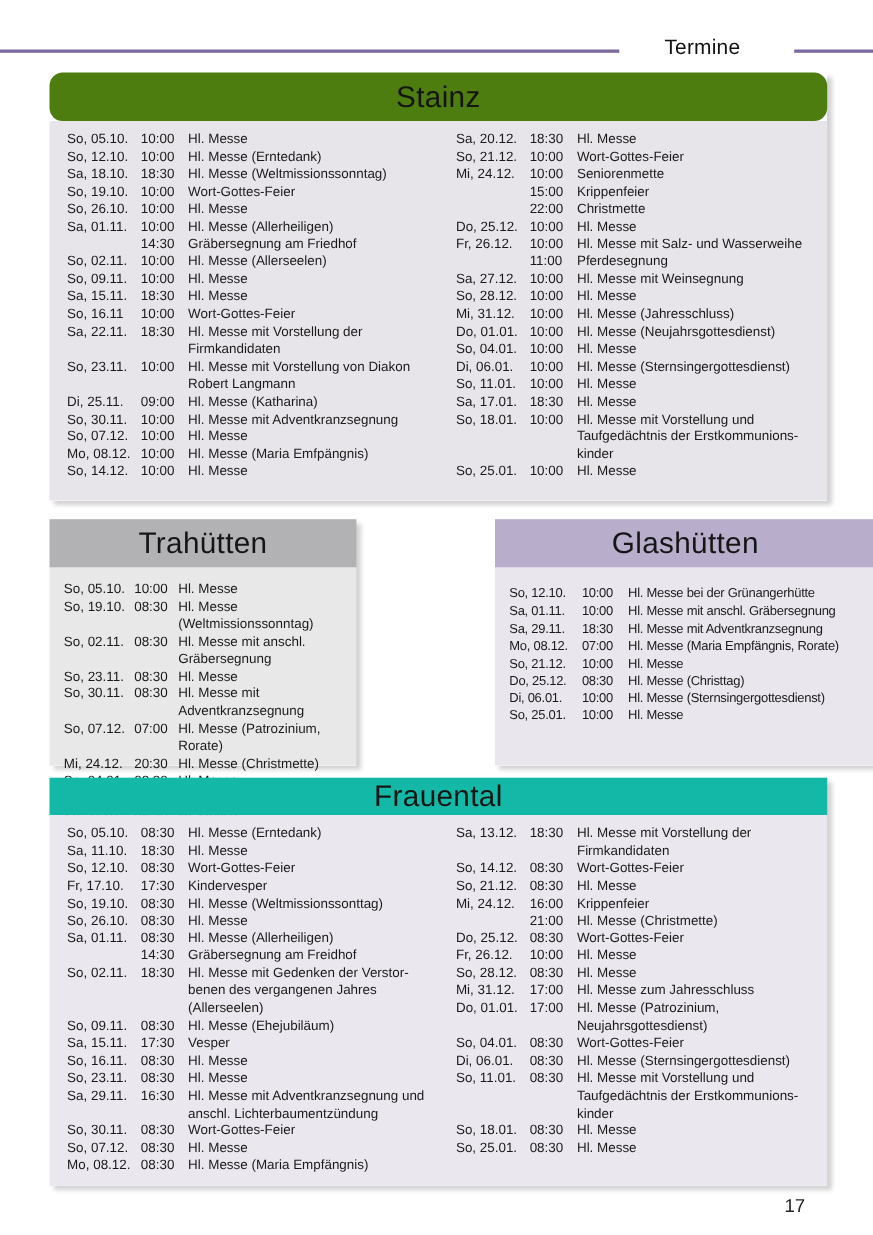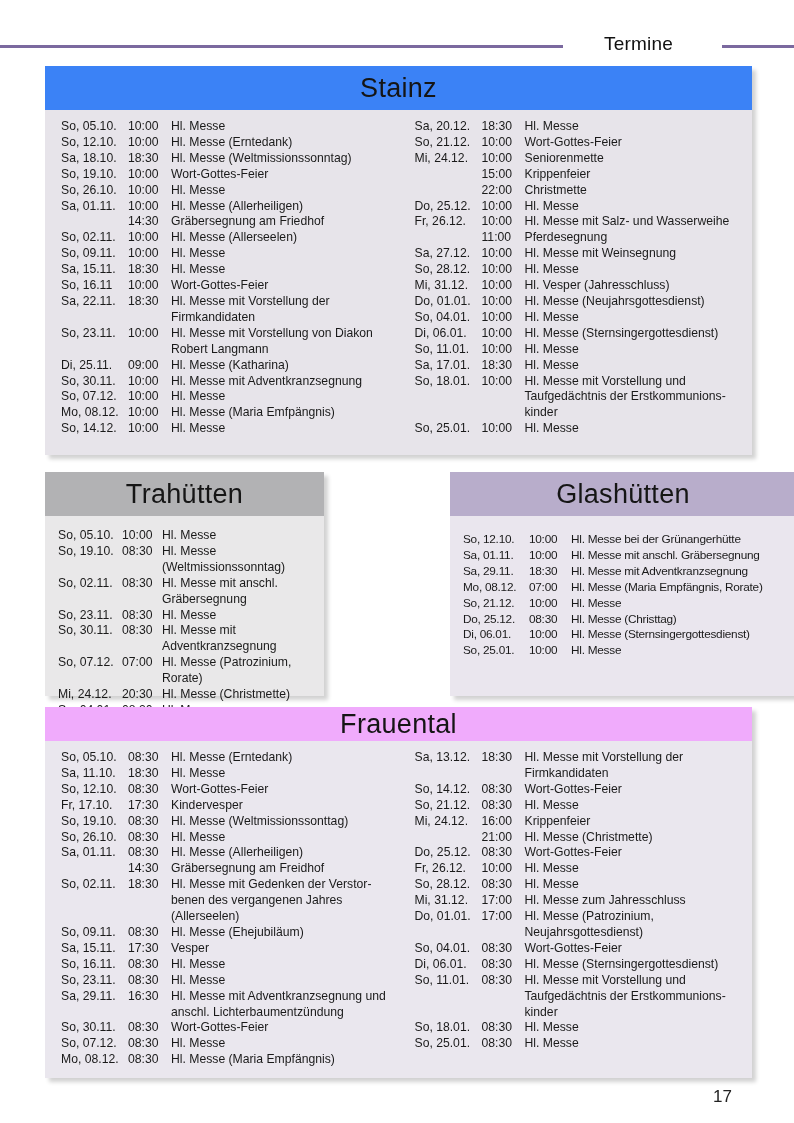--- a/index.html
+++ b/index.html
@@ -27,41 +27,41 @@
     font-size:27px;font-weight:500;color:#151515;letter-spacing:0.3px;
   }
   .box-body{display:flex;}
   .col{flex:1;padding-top:9px;}
   .row{display:flex;font-size:12.2px;line-height:15.9px;}
   .c-date{flex:0 0 67px;}
   .c-time{flex:0 0 43px;}
   .c-desc{flex:1;padding-right:6px;}
   
   #stainz{left:45px;top:66px;width:707px;}
-  #stainz .box-header{height:44px;background:#3b82f6;}
+  #stainz .box-header{height:44px;background:#4d7c0f;border-radius:12px;}
   #stainz .box-body{height:345px;background:#e7e4ea;}
   #stainz .col{padding-left:16px;}
   
   #trahuetten{left:45px;top:472px;width:279px;}
   #trahuetten .box-header{height:44px;background:#b2b2b4;}
   #trahuetten .box-body{height:180px;background:#e9e8e9;}
   #trahuetten .col{padding-left:13px;padding-top:12px;}
   #trahuetten .c-date{flex:0 0 64px;}
   #trahuetten .c-time{flex:0 0 40px;}
   
   #glashuetten{left:428px;top:472px;width:346px;margin-left:22px;}
   #glashuetten .box-header{height:44px;background:#b8adcb;}
   #glashuetten .box-body{height:180px;background:#eae6ee;}
   #glashuetten .col{padding-left:13px;padding-top:16px;}
   #glashuetten .row{letter-spacing:-0.25px;font-size:11.8px;}
   #glashuetten .c-date{flex:0 0 66px;}
   #glashuetten .c-time{flex:0 0 42px;}
   
   #frauental{left:45px;top:707px;width:707px;}
-  #frauental .box-header{height:34px;background:#f0abfc;}
+  #frauental .box-header{height:34px;background:#14b8a6;}
   #frauental .box-body{height:337px;background:#eae7ee;}
   #frauental .col{padding-left:16px;}
   
   .page-number{
     position:absolute;left:700px;top:1087px;width:32px;
     text-align:right;font-size:17px;color:#222;
   }
 </style>
 </head>
 <body>
@@ -214,21 +214,21 @@
             <span class="c-desc">Hl. Messe mit Weinsegnung</span>
           </div>
           <div class="row">
             <span class="c-date">So, 28.12.</span>
             <span class="c-time">10:00</span>
             <span class="c-desc">Hl. Messe</span>
           </div>
           <div class="row">
             <span class="c-date">Mi, 31.12.</span>
             <span class="c-time">10:00</span>
-            <span class="c-desc">Hl. Vesper (Jahresschluss)</span>
+            <span class="c-desc">Hl. Messe (Jahresschluss)</span>
           </div>
           <div class="row">
             <span class="c-date">Do, 01.01.</span>
             <span class="c-time">10:00</span>
             <span class="c-desc">Hl. Messe (Neujahrsgottesdienst)</span>
           </div>
           <div class="row">
             <span class="c-date">So, 04.01.</span>
             <span class="c-time">10:00</span>
             <span class="c-desc">Hl. Messe</span>

